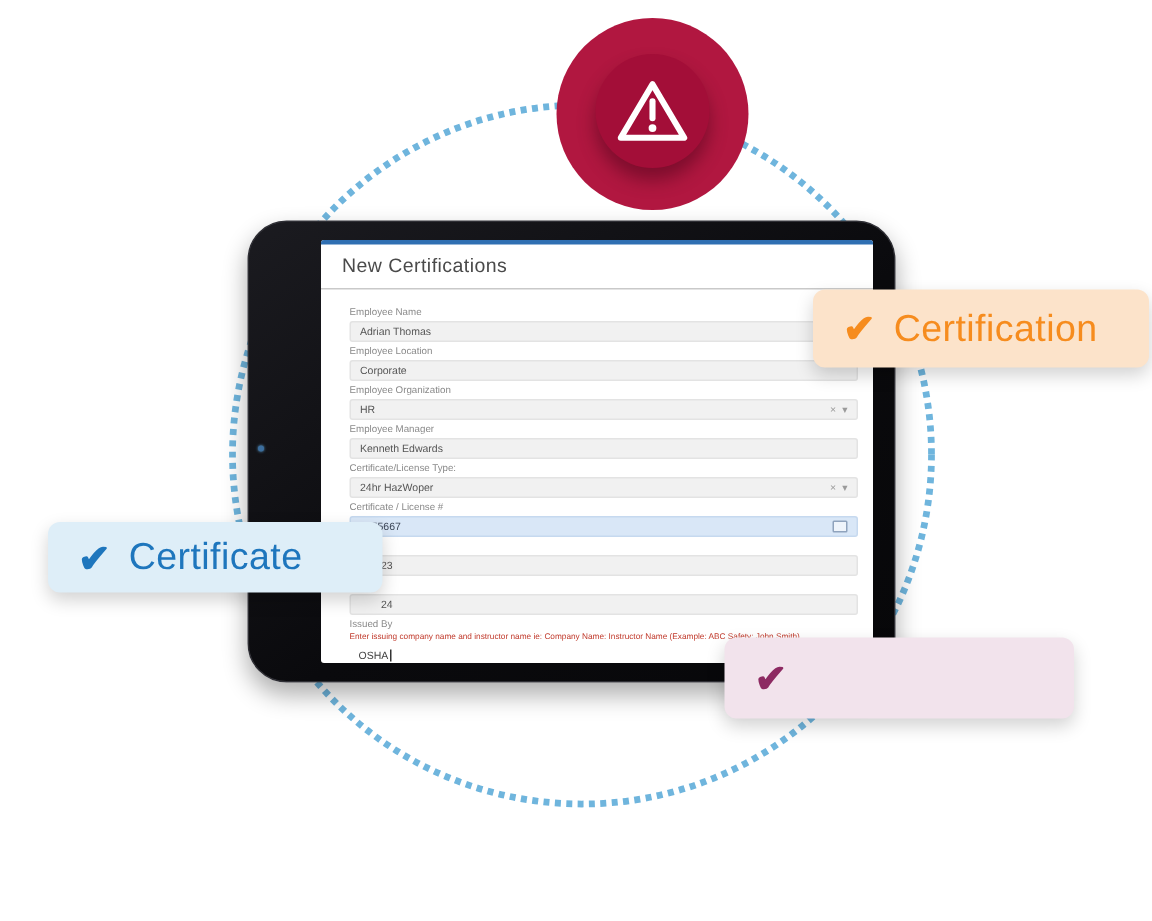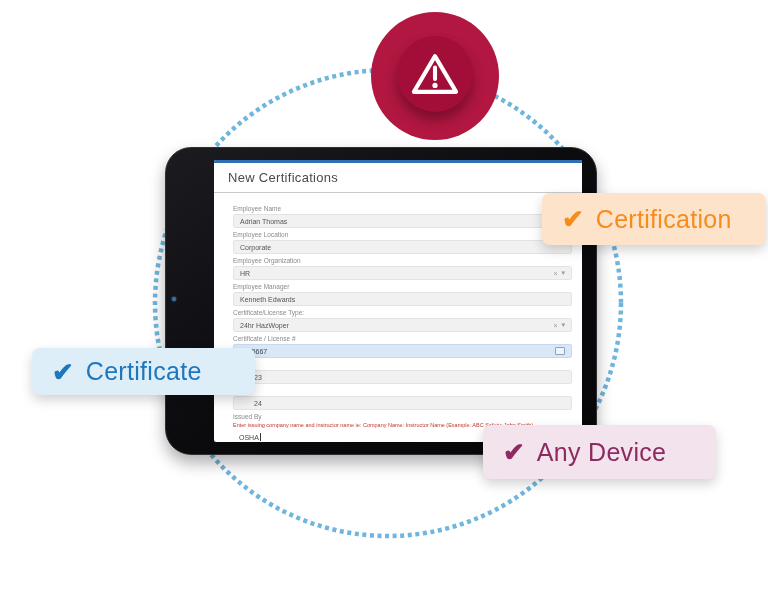--- a/index.html
+++ b/index.html
@@ -167,16 +167,15 @@
     <span class="lbl">Certification</span>
   </div>
 
   <div class="badge badge-compliance">
     <span class="chk">✔</span>
     <span class="lbl">Certificate</span>
   </div>
 
   <div class="badge badge-anydevice">
     <span class="chk">✔</span>
-    <span class="lbl">Any Device</span>
   </div>
 
 </div>
 
 </body></html>

